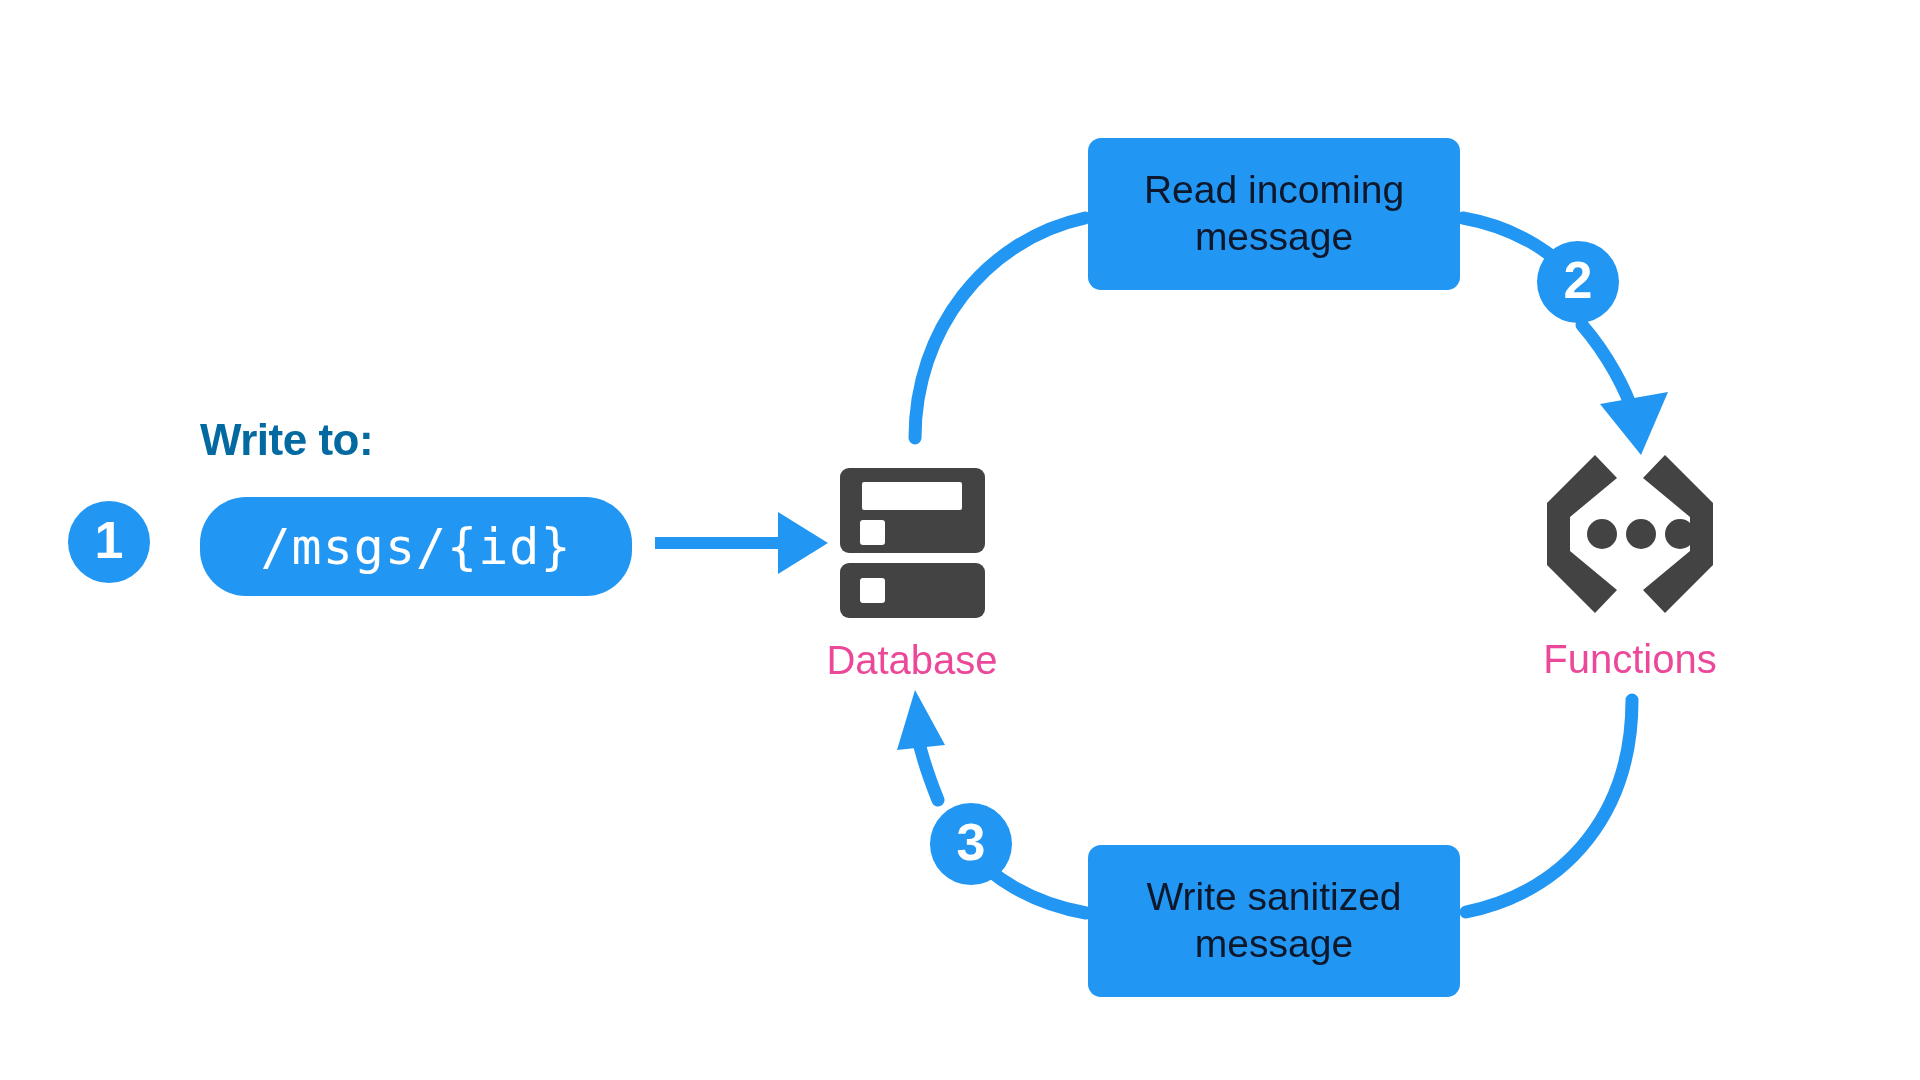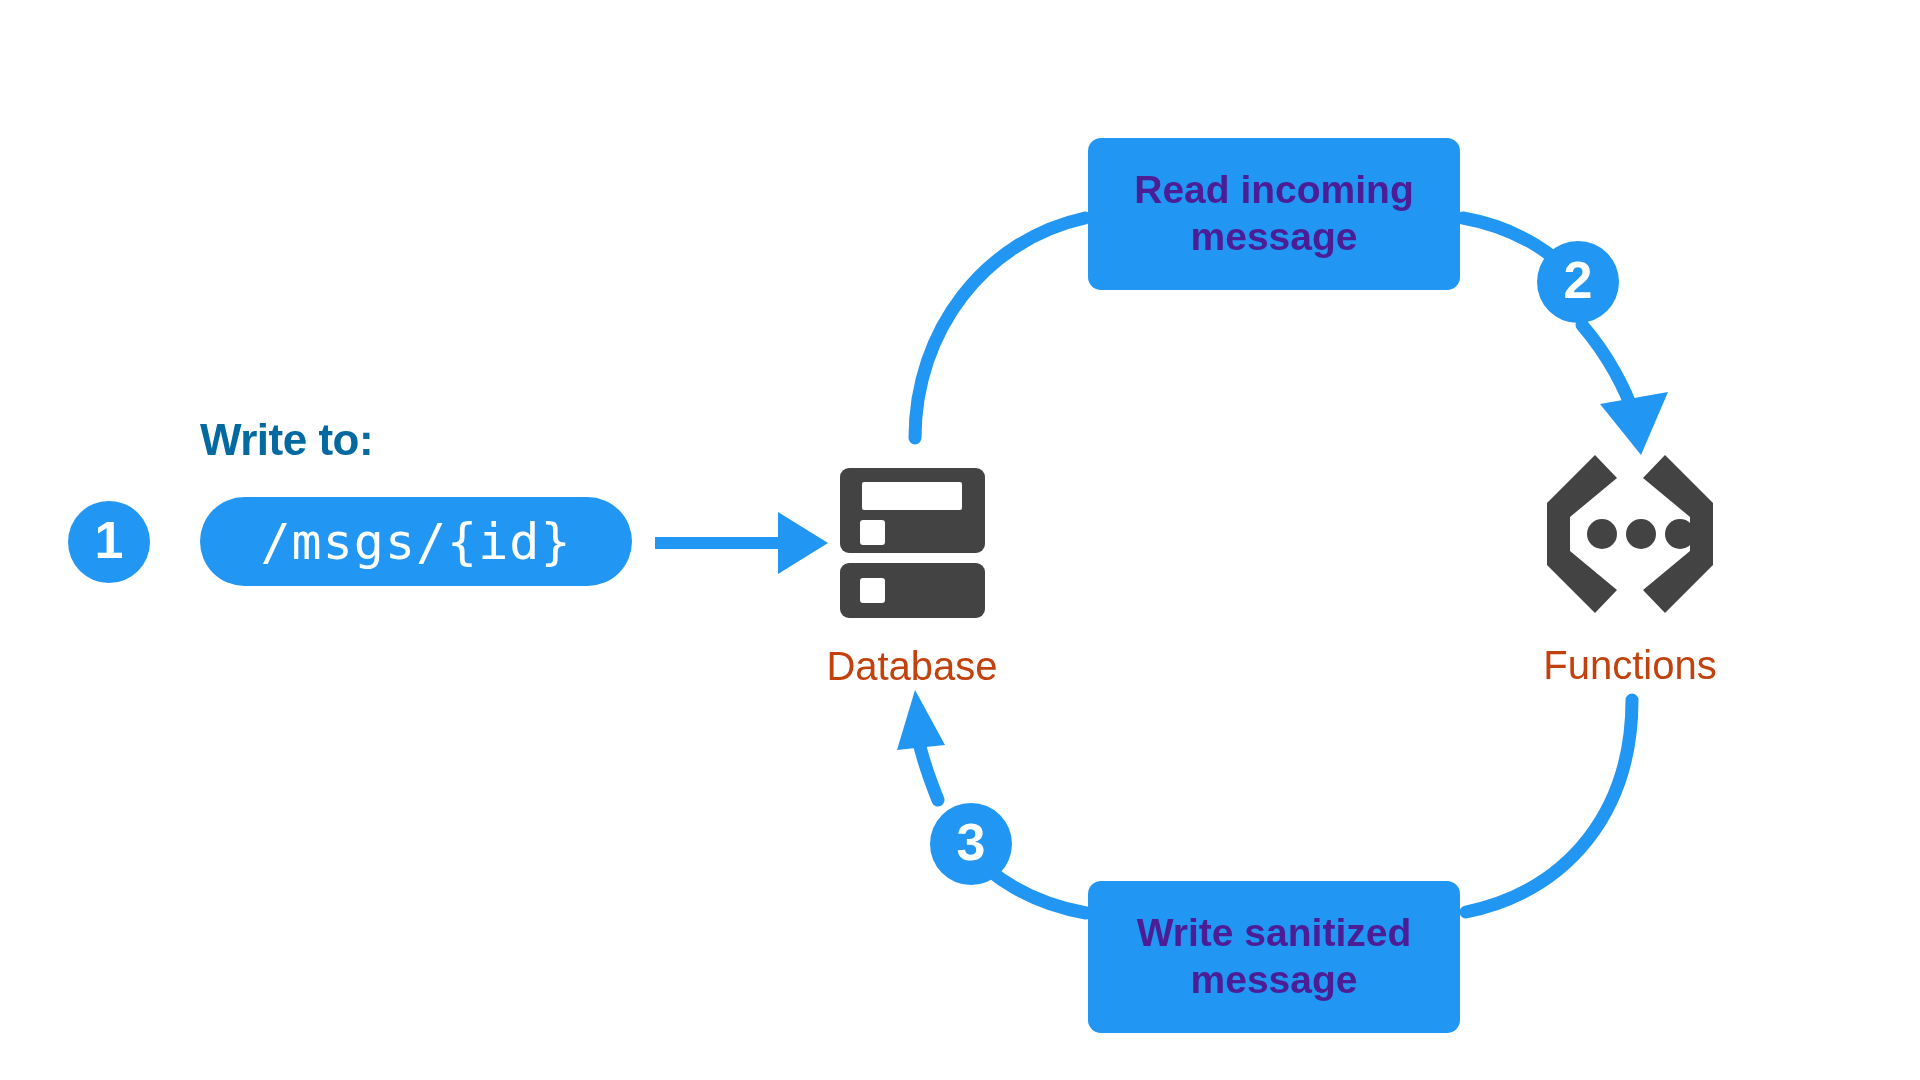--- a/index.html
+++ b/index.html
@@ -61,21 +61,21 @@
 
   #badge-1 { left: 68px;   top: 501px; }
   #badge-2 { left: 1537px; top: 241px; }
   #badge-3 { left: 930px;  top: 803px; }
 
   .path-pill {
     position: absolute;
     left: 200px;
     top: 497px;
     width: 432px;
-    height: 89px;
+    height: 99px;
     border-radius: 46px;
     background: #2196f3;
     color: #ffffff;
     display: flex;
     align-items: center;
     justify-content: center;
     font-family: "DejaVu Sans Mono", "Liberation Mono", monospace;
     font-size: 50px;
     letter-spacing: 1px;
     box-sizing: border-box;
@@ -119,45 +119,45 @@
     height: 25px;
     background: #ffffff;
     border-radius: 3px;
   }
   .db-unit.top .db-dot    { top: 52px; }
   .db-unit.bottom .db-dot { top: 15px; }
 
   .fn-icon { width: 186px; height: 158px; position: relative; }
 
   .node-label {
-    margin-top: 26px;
+    margin-top: 20px;
     font-size: 40px;
-    color: #c2410c;
+    color: #ec4899;
     font-weight: normal;
     white-space: nowrap;
   }
 
   
   .action-box {
     position: absolute;
     background: #2196f3;
     border-radius: 13px;
-    color: #4c1d95;
+    color: #0f172a;
     font-size: 39px;
-    font-weight: bold;
+    font-weight: normal;
     display: flex;
     align-items: center;
     justify-content: center;
     text-align: center;
     line-height: 1.2;
     box-sizing: border-box;
     padding: 20px 18px;
   }
   #box-read  { left: 1088px; top: 138px; width: 372px; height: 152px; }
-  #box-write { left: 1088px; top: 845px; width: 372px; height: 152px; margin-top: 36px; }
+  #box-write { left: 1088px; top: 845px; width: 372px; height: 152px; }
 </style>
 </head>
 <body>
 
 <div id="canvas">
 
   <svg id="arrow-layer" viewBox="0 0 1920 1080" width="1920" height="1080" xmlns="http://www.w3.org/2000/svg">
 
     <g>
       <line x1="655" y1="543" x2="778" y2="543" stroke="#2196f3" stroke-width="12" stroke-linecap="butt"></line>

